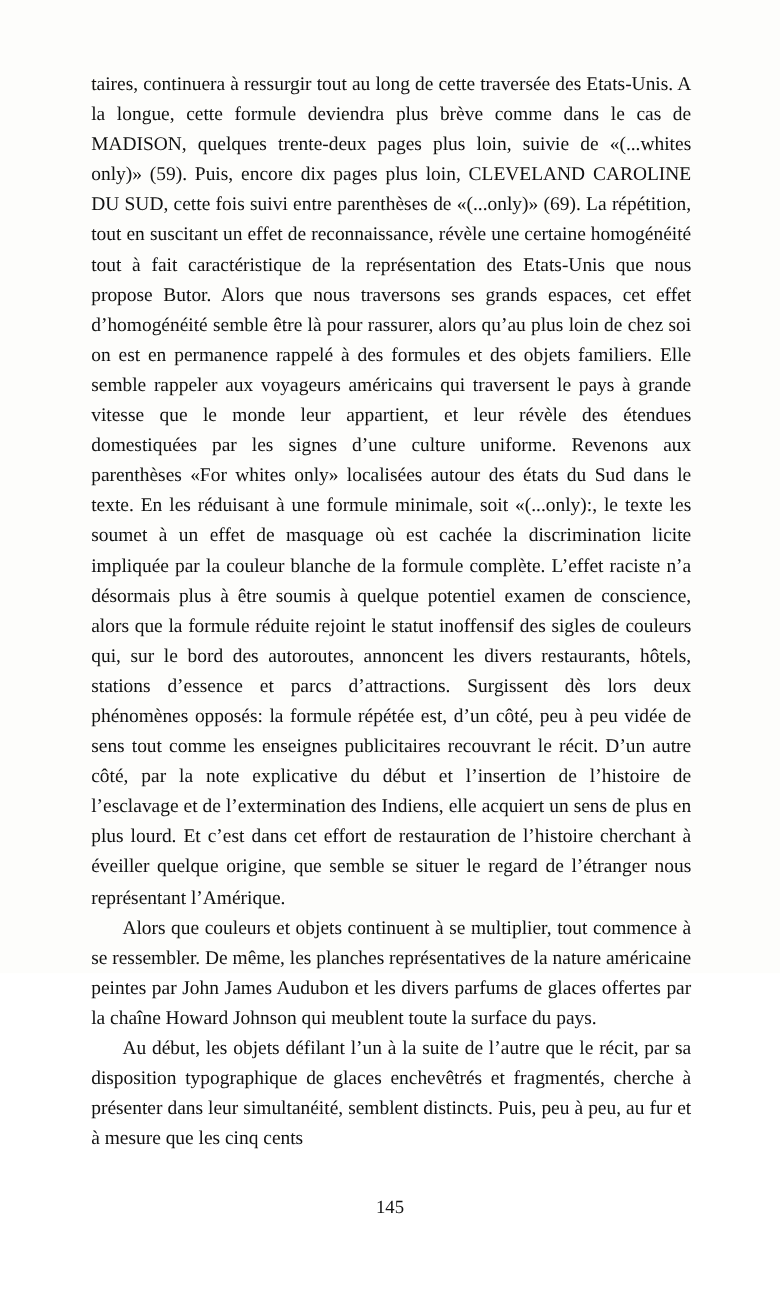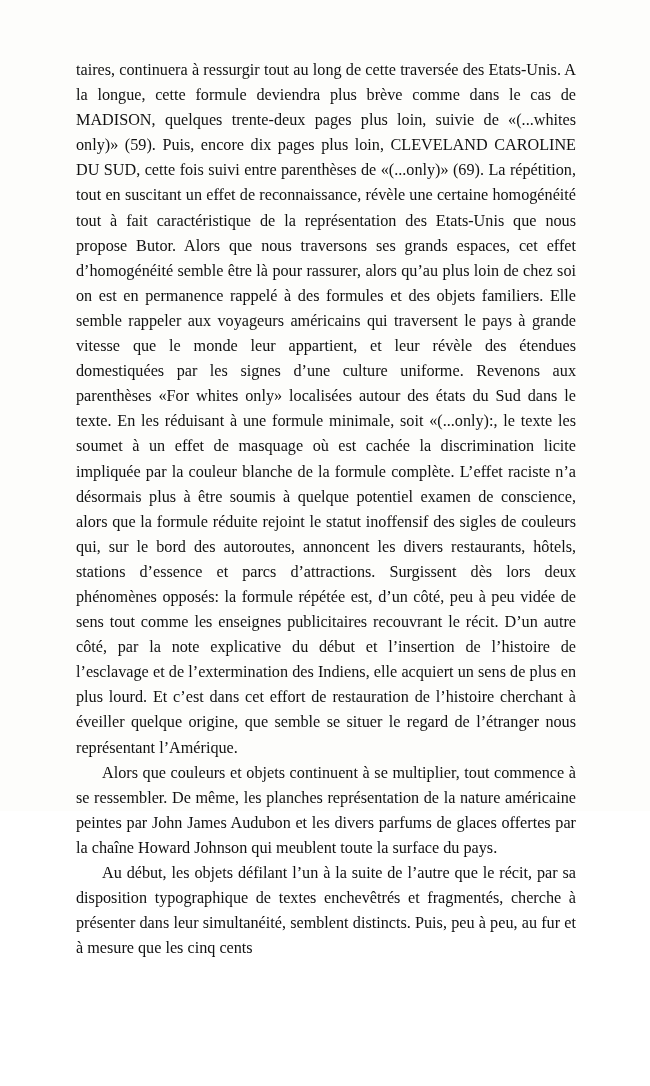--- a/index.html
+++ b/index.html
@@ -54,16 +54,17 @@
     color: #111111;
     font-family: "Liberation Serif", serif;
   }
 </style>
 </head>
 <body>
 
 <div class="page">
   <div class="text-block">
     <p class="para">taires, continuera à ressurgir tout au long de cette traversée des Etats-Unis. A la longue, cette formule deviendra plus brève comme dans le cas de MADISON, quelques trente-deux pages plus loin, suivie de «(...whites only)» (59). Puis, encore dix pages plus loin, CLEVELAND CAROLINE DU SUD, cette fois suivi entre parenthèses de «(...only)» (69). La répétition, tout en suscitant un effet de reconnaissance, révèle une certaine homogénéité tout à fait caractéristique de la représentation des Etats-Unis que nous propose Butor. Alors que nous traversons ses grands espaces, cet effet d’homogénéité semble être là pour rassurer, alors qu’au plus loin de chez soi on est en permanence rappelé à des formules et des objets familiers. Elle semble rappeler aux voyageurs américains qui traversent le pays à grande vitesse que le monde leur appartient, et leur révèle des étendues domestiquées par les signes d’une culture uniforme. Revenons aux parenthèses «For whites only» localisées autour des états du Sud dans le texte. En les réduisant à une formule minimale, soit «(...only):, le texte les soumet à un effet de masquage où est cachée la discrimination licite impliquée par la couleur blanche de la formule complète. L’effet raciste n’a désormais plus à être soumis à quelque potentiel examen de conscience, alors que la formule réduite rejoint le statut inoffensif des sigles de couleurs qui, sur le bord des autoroutes, annoncent les divers restaurants, hôtels, stations d’essence et parcs d’attractions. Surgissent dès lors deux phénomènes opposés: la formule répétée est, d’un côté, peu à peu vidée de sens tout comme les enseignes publicitaires recouvrant le récit. D’un autre côté, par la note explicative du début et l’insertion de l’histoire de l’esclavage et de l’extermination des Indiens, elle acquiert un sens de plus en plus lourd. Et c’est dans cet effort de restauration de l’histoire cherchant à éveiller quelque origine, que semble se situer le regard de l’étranger nous représentant l’Amérique.</p>
-    <p class="para indent">Alors que couleurs et objets continuent à se multiplier, tout commence à se ressembler. De même, les planches représentation de la nature américaine peintes par John James Audubon et les divers parfums de glaces offertes par la chaîne Howard Johnson qui meublent toute la surface du pays.</p>
-    <p class="para indent">Au début, les objets défilant l’un à la suite de l’autre que le récit, par sa disposition typographique de textes enchevêtrés et fragmentés, cherche à présenter dans leur simultanéité, semblent distincts. Puis, peu à peu, au fur et à mesure que les cinq cents</p>
+    <p class="para indent">Alors que couleurs et objets continuent à se multiplier, tout commence à se ressembler. De même, les planches représentatives de la nature américaine peintes par John James Audubon et les divers parfums de glaces offertes par la chaîne Howard Johnson qui meublent toute la surface du pays.</p>
+    <p class="para indent">Au début, les objets défilant l’un à la suite de l’autre que le récit, par sa disposition typographique de glaces enchevêtrés et fragmentés, cherche à présenter dans leur simultanéité, semblent distincts. Puis, peu à peu, au fur et à mesure que les cinq cents</p>
   </div>
+  <div class="page-number">145</div>
 </div>
 
 </body></html>

